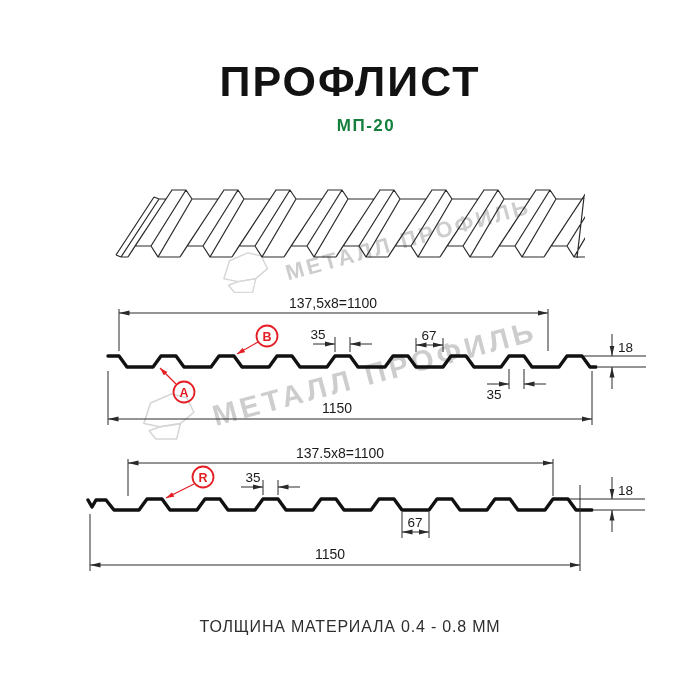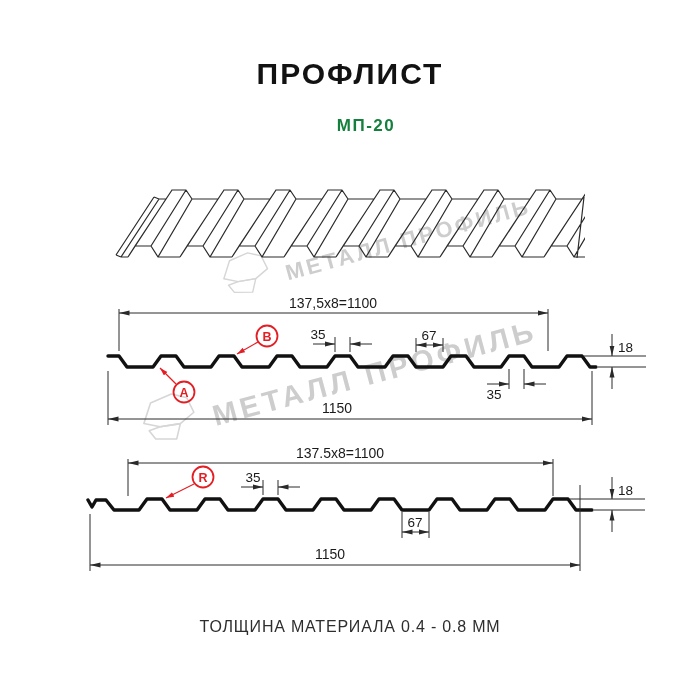--- a/index.html
+++ b/index.html
@@ -2,21 +2,21 @@
 <html><head>
 <meta charset="utf-8">
 <style>
   html,body{margin:0;padding:0;background:#fff;}
   .canvas{
     position:relative;width:700px;height:700px;background:#ffffff;overflow:hidden;
     font-family:"Liberation Sans",sans-serif;color:#141414;
   }
   .page-title{
     position:absolute;left:0;top:57px;width:700px;text-align:center;
-    font-size:30px;font-weight:800;letter-spacing:2px;color:#121212;margin:0;
+    font-size:43px;font-weight:800;letter-spacing:2px;color:#121212;margin:0;
   }
   .page-subtitle{
     position:absolute;left:0;top:100px;width:700px;text-align:center;
     font-size:17px;font-weight:600;letter-spacing:1.5px;color:#15803d;margin:16px;
   }
   .footer-note{
     position:absolute;left:0;top:618px;width:700px;text-align:center;
     font-size:16px;font-weight:400;letter-spacing:0.8px;color:#2e2e2e;margin:0;
   }
   .wm{

